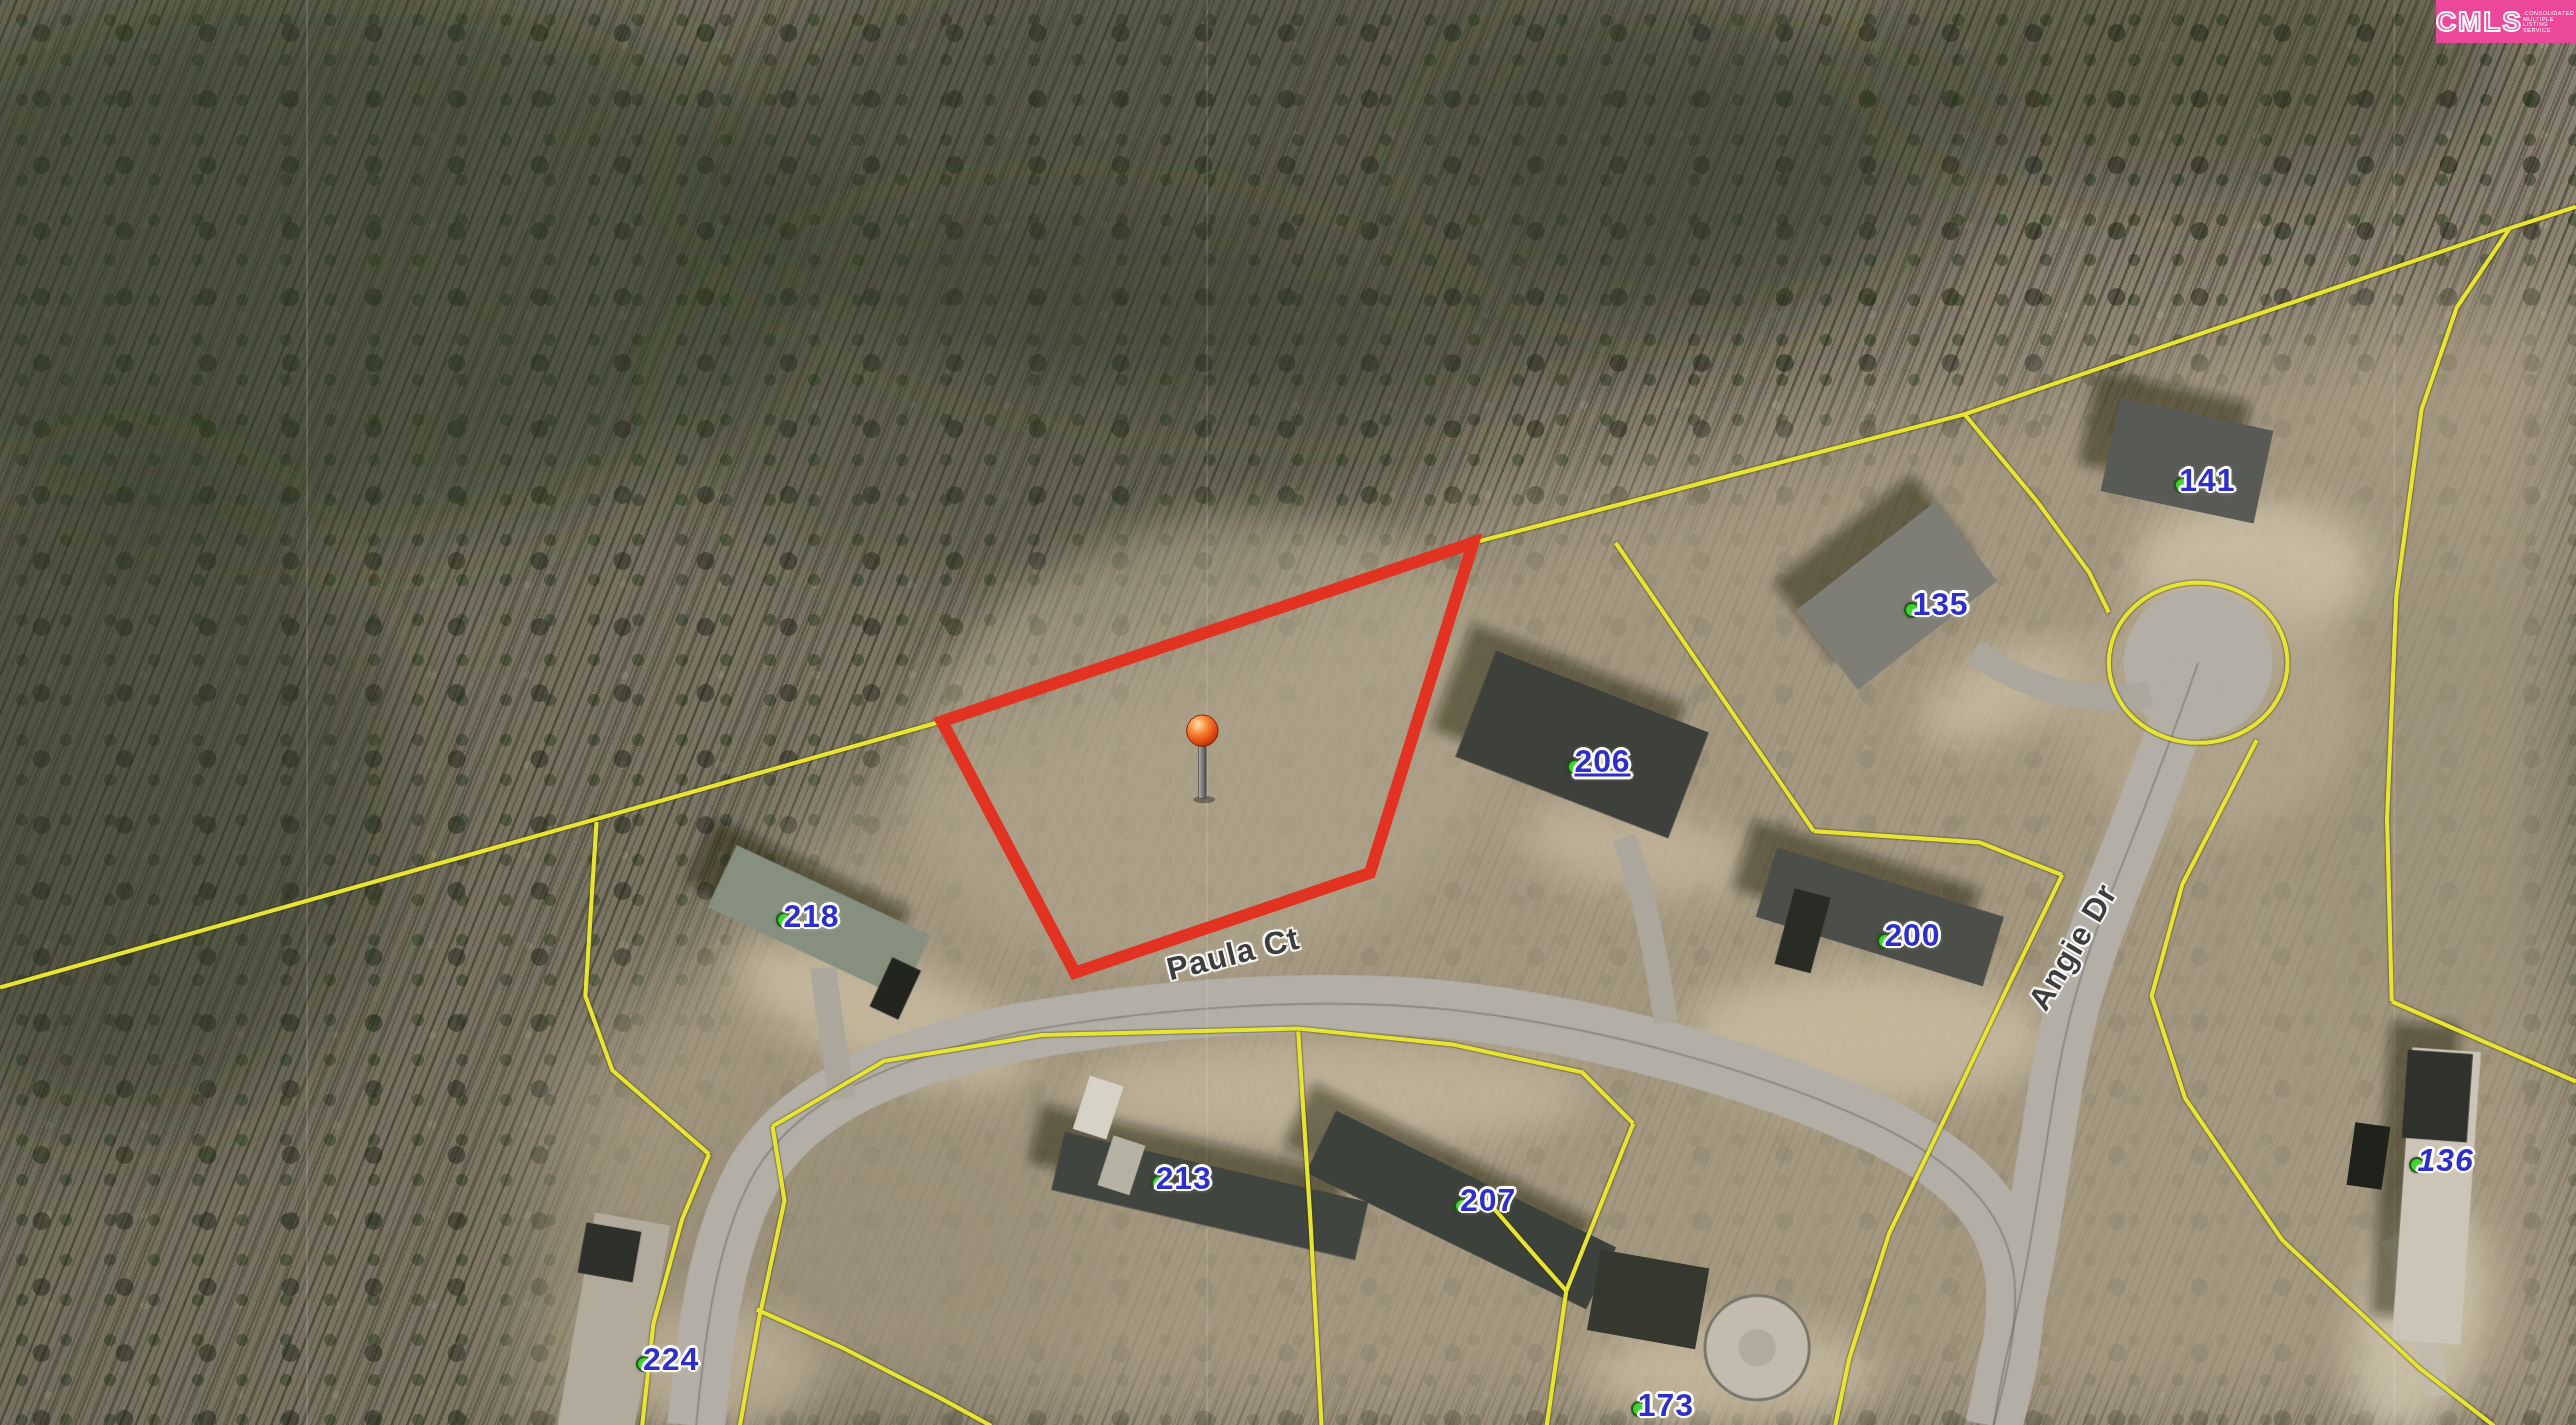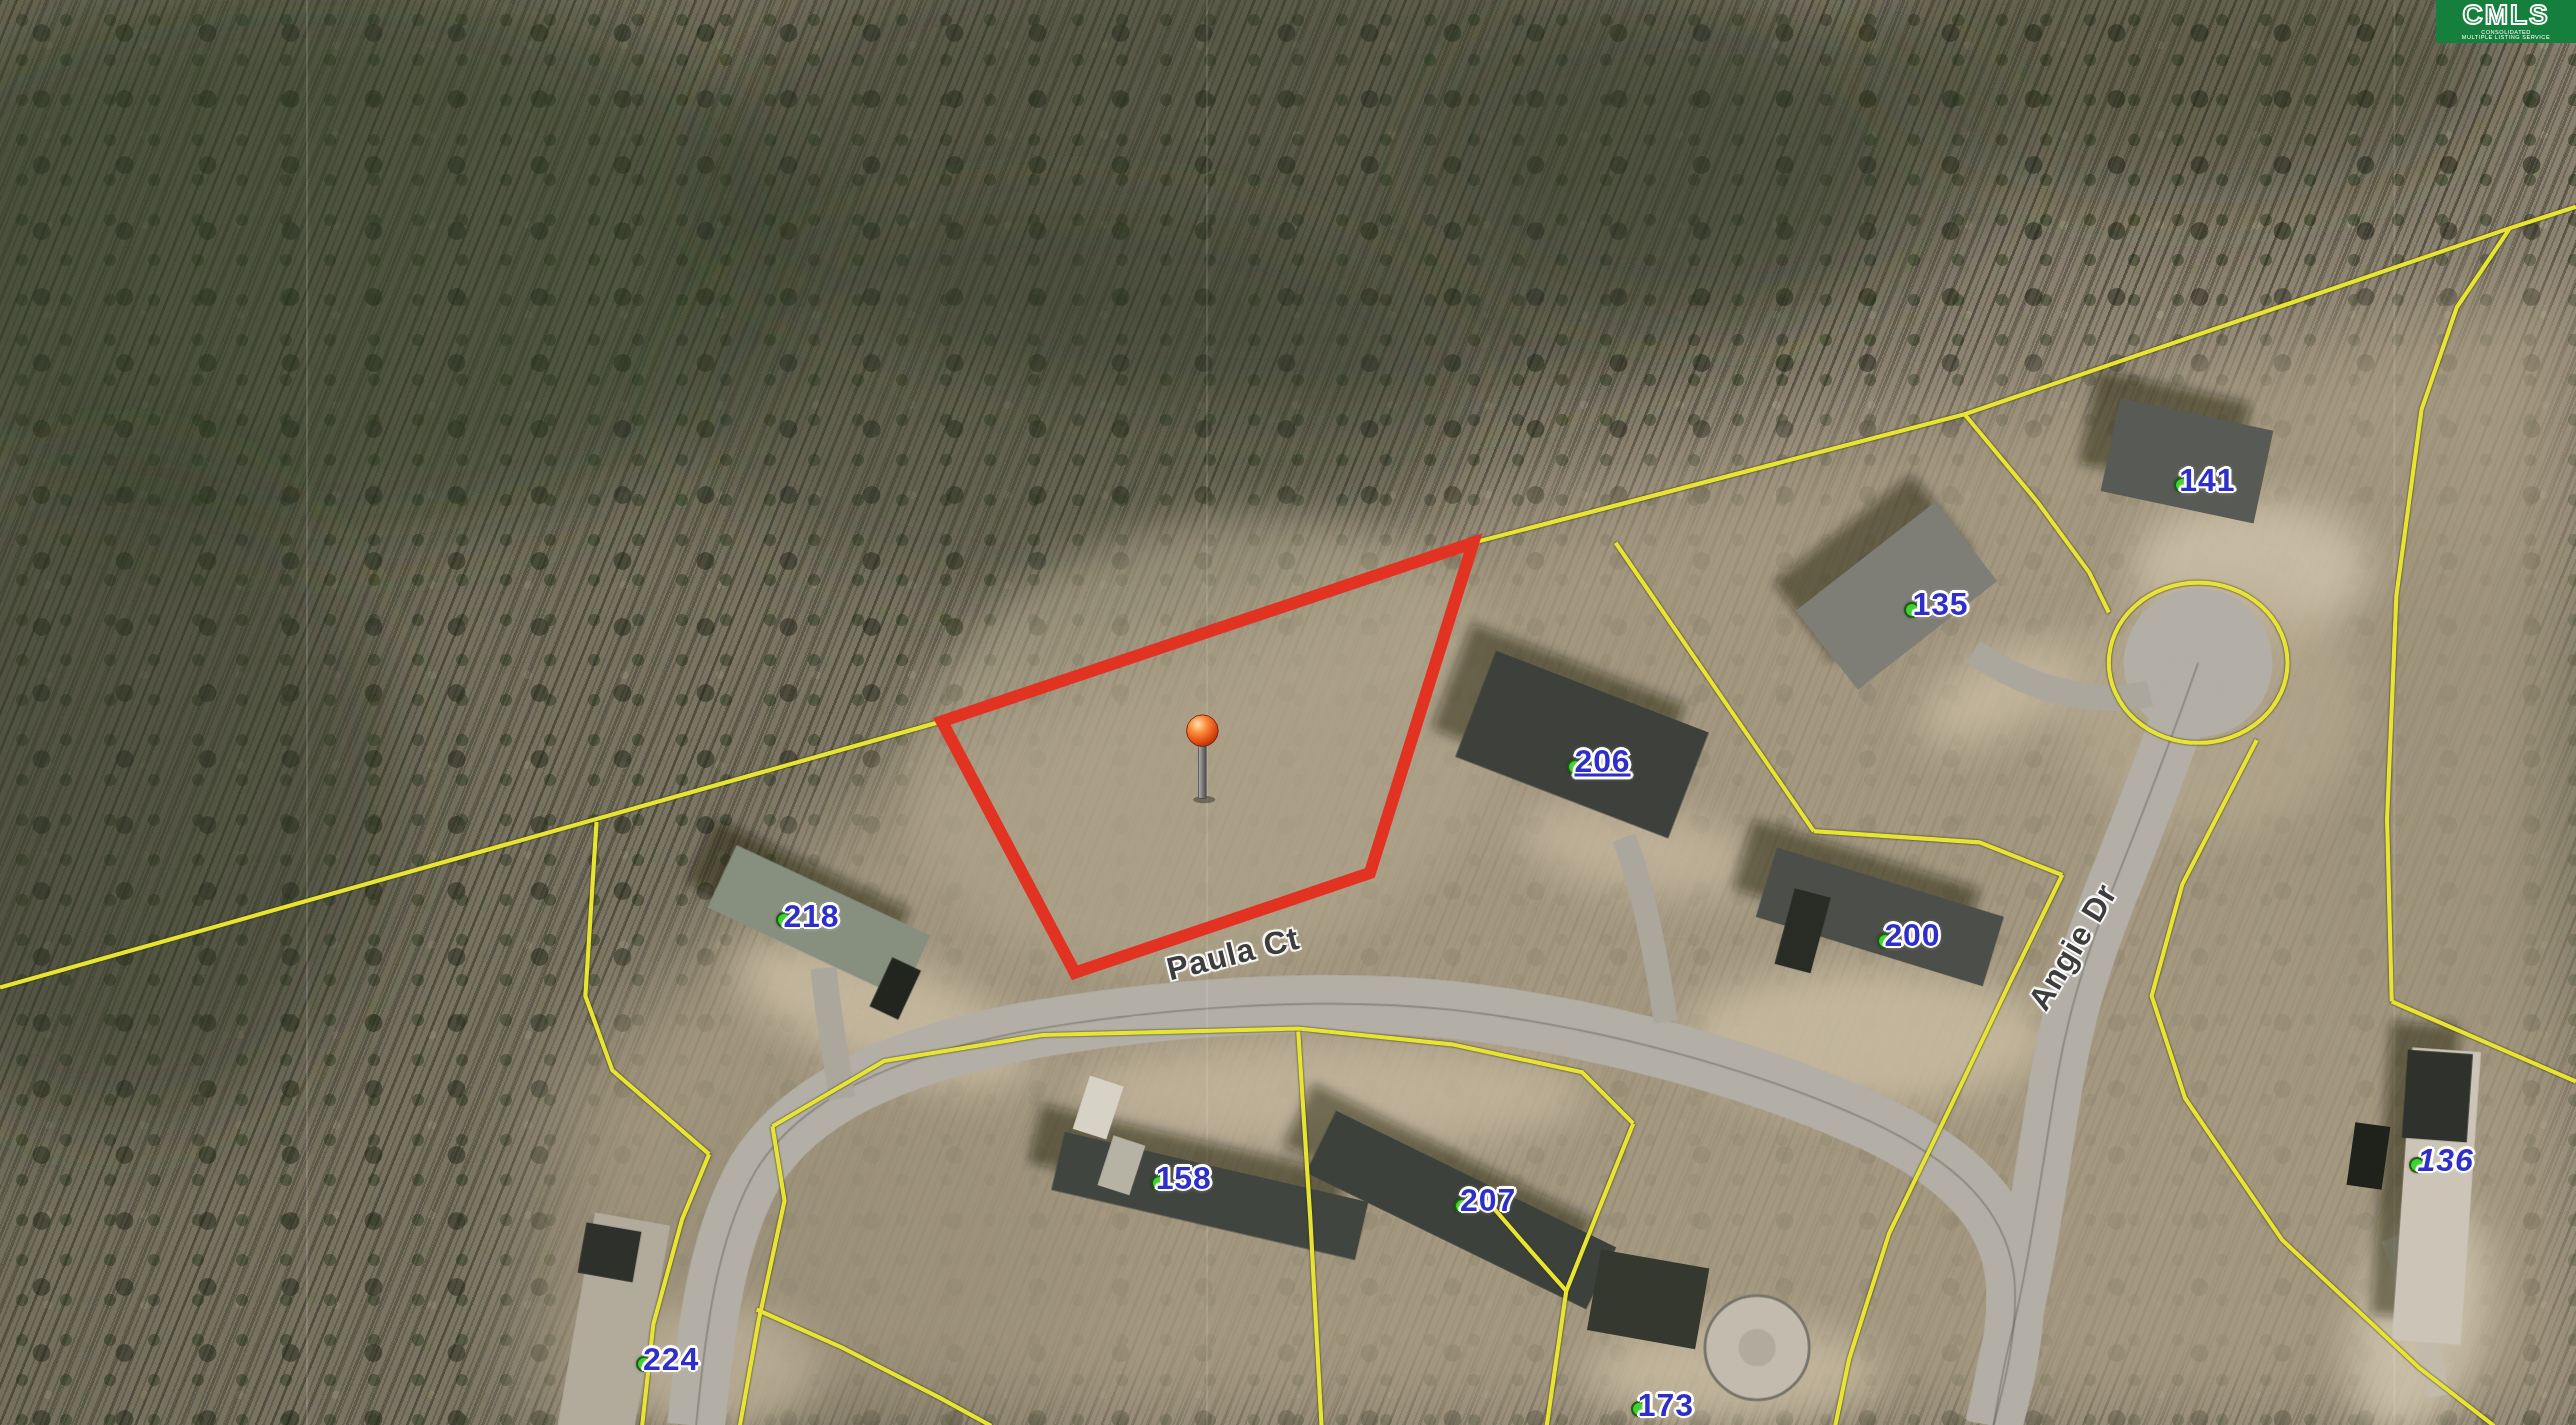--- a/index.html
+++ b/index.html
@@ -41,22 +41,22 @@
     box-shadow:0 0 2.8px rgba(0,0,0,.4);
   }
   .street{
     position:absolute;transform:translate(-50%,-50%);
     font-size:32px;font-weight:bold;color:#3d3d3d;letter-spacing:0.9px;
     text-shadow:-1.9px -1.9px 0 rgba(255,255,255,.85),1.9px -1.9px 0 rgba(255,255,255,.85),
                 -1.9px 1.9px 0 rgba(255,255,255,.85),1.9px 1.9px 0 rgba(255,255,255,.85),0 0 4.7px rgba(255,255,255,.9);
     white-space:nowrap;z-index:28;
   }
   .logo{
-    position:absolute;top:0;right:0;width:140px;height:43px;background:#15803d;
-    display:flex;flex-direction:column;align-items:center;justify-content:center;z-index:40;
+    position:absolute;top:0;right:0;width:140px;height:43px;background:#ec4899;
+    display:flex;align-items:center;justify-content:center;z-index:40;
   }
   .logo-main{
     font-size:28px;font-weight:800;line-height:26px;letter-spacing:1.9px;
     color:rgba(255,255,255,0.08);-webkit-text-stroke:1.9px #ffffff;
   }
   .logo-sub{display:flex;flex-direction:column;align-items:center;line-height:5.6px;margin-top:1.9px;}
   .logo-sub span{font-size:5.6px;color:#fff;letter-spacing:0.5px;line-height:5.6px;}
 </style>
 </head>
 <body>
@@ -208,21 +208,21 @@
   <div class="dot" style="left: 56.75%; top: 84.6%;"></div>
   <div class="dot" style="left: 25%; top: 95.63%;"></div>
   <div class="dot" style="left: 63.62%; top: 98.83%;"></div>
   <div class="dot" style="left: 93.82%; top: 81.72%;"></div>
 
   <div class="plabel" style="left: 85.69%; top: 32.51%;">141</div>
   <div class="plabel" style="left: 75.33%; top: 41.25%; text-align: right;">135</div>
   <div class="plabel" style="left: 62.21%; top: 52.22%; text-decoration: underline;">206</div>
   <div class="plabel" style="left: 31.5%; top: 63.12%;">218</div>
   <div class="plabel" style="left: 74.24%; top: 64.43%;">200</div>
-  <div class="plabel" style="left: 45.95%; top: 81.46%;">158</div>
+  <div class="plabel" style="left: 45.95%; top: 81.46%;">213</div>
   <div class="plabel" style="left: 57.77%; top: 83.03%;">207</div>
   <div class="plabel" style="left: 26.05%; top: 94.19%;">224</div>
   <div class="plabel" style="left: 64.67%; top: 97.39%;">173</div>
   <div class="plabel" style="left: 94.94%; top: 80.22%; font-style: italic;">136</div>
 
   <div class="street" style="left: 47.87%; top: 66.91%; transform: translate(-50%, -50%) rotate(-14deg);">Paula Ct</div>
   <div class="street" style="left: 80.49%; top: 66.38%; transform: translate(-50%, -50%) rotate(-59deg);">Angie Dr</div>
 
   <div class="logo">
     <div class="logo-main">CMLS</div>

